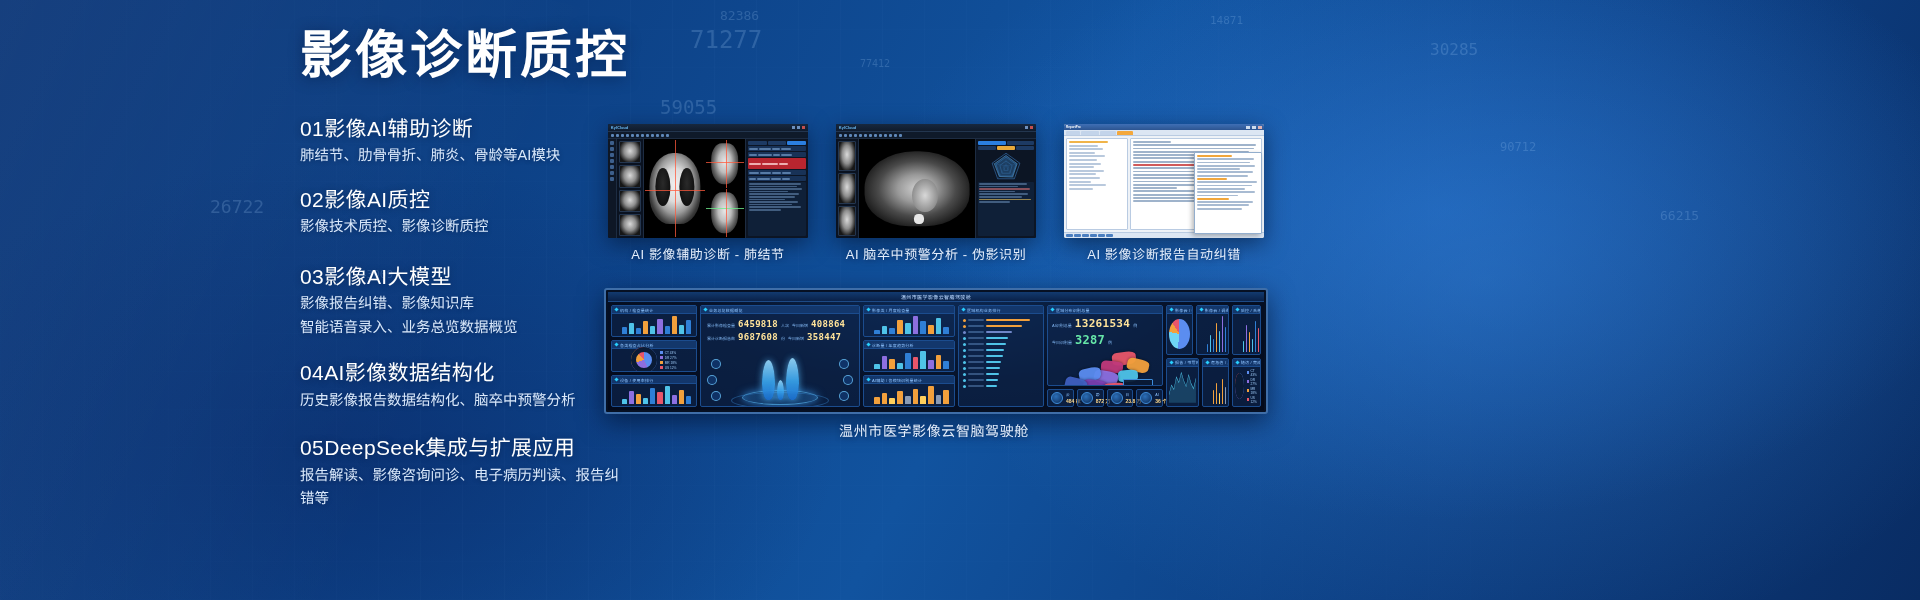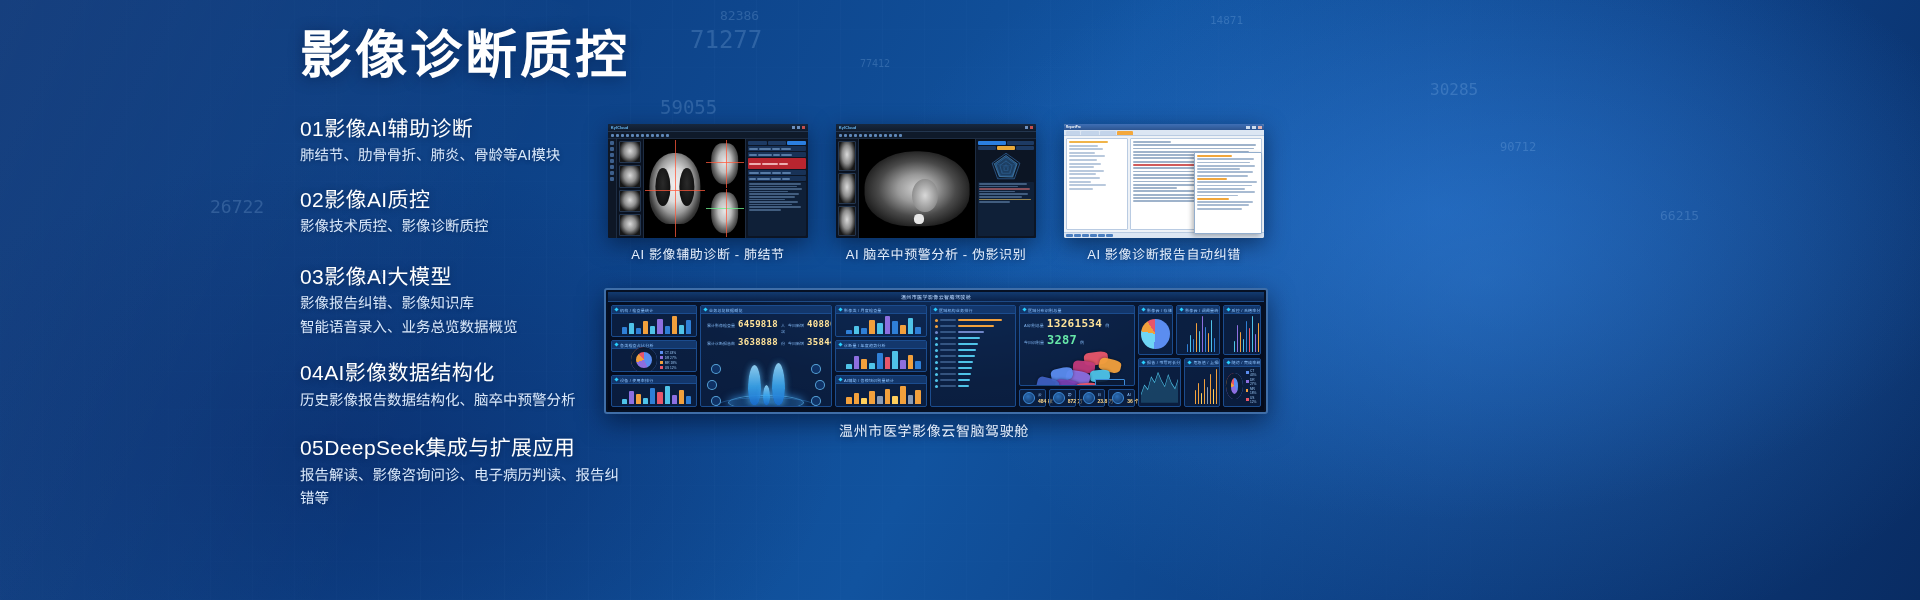--- a/index.html
+++ b/index.html
@@ -89,21 +89,21 @@
     display:flex;flex-direction:column;}
   .dash-title{
     height:9px;flex:0 0 auto;display:flex;align-items:center;justify-content:center;
     font-size:5px;color:#bcd9ff;letter-spacing:.4px;
     background:linear-gradient(180deg,#123a70 0%,#0a2148 100%);
     border-bottom:1px solid #1d4a86;
   }
   .dash-body{flex:1;display:flex;gap:3px;padding:3px;min-height:0;}
   .dcol{display:flex;flex-direction:column;gap:3px;min-width:0;}
   .dc-1{width:86px;}
-  .dc-2{width:132px;}
+  .dc-2{width:160px;}
   .dc-3{width:92px;}
   .dc-4{width:86px;}
   .dc-5{width:116px;}
   .dc-6{flex:1;}
   .panel{
     background:rgba(14,40,82,.62);border:1px solid #1b4c8e;border-radius:2px;
     position:relative;overflow:hidden;min-height:0;
   }
   .panel-hd{
     height:7px;display:flex;align-items:center;padding:0 3px;
@@ -260,21 +260,21 @@
 <div class="banner">
 
   <div class="bg-texture"></div>
   <div class="bg-glow"></div>
   <div class="bg-sheen"></div>
   <div class="bg-numbers" id="bg-numbers">
       <span style="left: 720px; top: 8px; font-size: 13px;">82386</span>
       <span style="left: 690px; top: 26px; font-size: 24px;">71277</span>
       <span style="left: 660px; top: 96px; font-size: 19px;">59055</span>
       <span style="left: 210px; top: 196px; font-size: 18px;">26722</span>
-      <span style="left: 1430px; top: 40px; font-size: 16px; margin-top: 40px;">30285</span>
+      <span style="left: 1430px; top: 40px; font-size: 16px;">30285</span>
       <span style="left: 1210px; top: 14px; font-size: 11px;">14871</span>
       <span style="left: 1500px; top: 140px; font-size: 12px;">90712</span>
       <span style="left: 360px; top: 268px; font-size: 11px;">43009</span>
       <span style="left: 1660px; top: 208px; font-size: 13px;">66215</span>
       <span style="left: 860px; top: 58px; font-size: 10px;">77412</span>
     </div>
 
   <div class="left">
     <h1 class="headline">影像诊断质控</h1>
 
@@ -668,21 +668,21 @@
                 <div class="kpi-row">
                   <span class="kpi-lab">累计影像检查量</span>
                   <span class="kpi-val">6459818</span>
                   <span class="kpi-unit">人次</span>
                   <span class="kpi-lab">今日新增</span>
                   <span class="kpi-val">408864</span>
 
                 </div>
                 <div class="kpi-row">
                   <span class="kpi-lab">累计诊断报告数</span>
-                  <span class="kpi-val">3638888</span>
+                  <span class="kpi-val">9687608</span>
                   <span class="kpi-unit">份</span>
                   <span class="kpi-lab">今日新增</span>
                   <span class="kpi-val">358447</span>
 
                 </div>
                 <div class="holo" style="height:62px">
                   <div class="holo-ring2"></div>
                   <div class="holo-ring"></div>
                   <div class="holo-figs">
                     <div class="fig a"></div>

